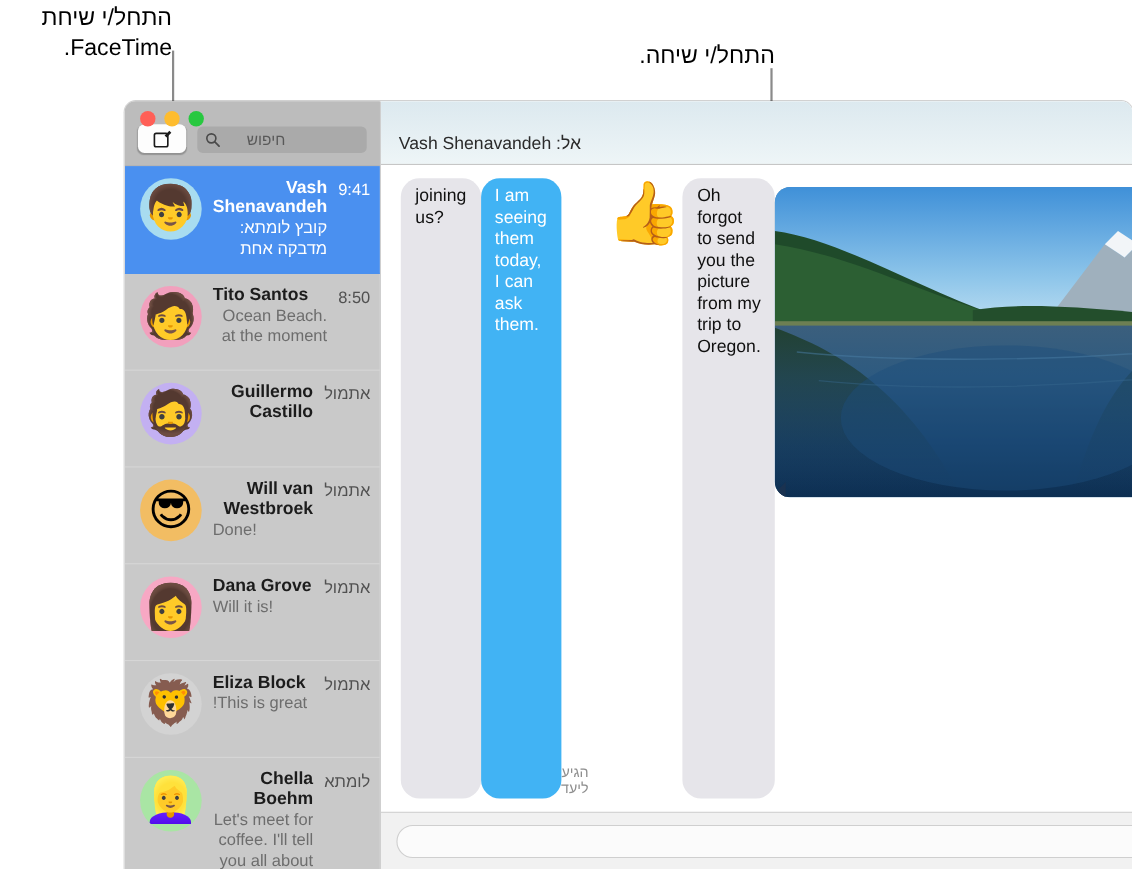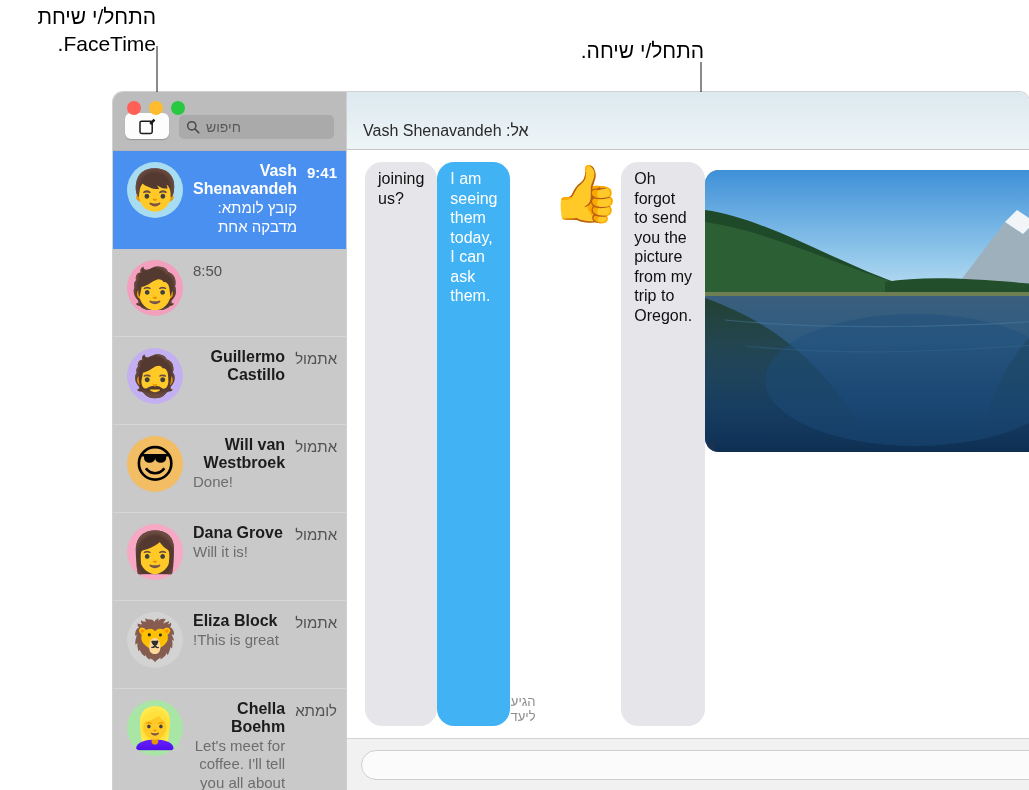--- a/index.html
+++ b/index.html
@@ -86,21 +86,21 @@
 
   .search-field {
     flex: 1;
     height: 24px;
     border-radius: 5px;
     background: #aaaaaa;
     display: flex;
     flex-direction: row-reverse;
     align-items: center;
     padding: 0 7px;
-    gap: 6px;
+    gap: 24px;
   }
   .search-icon { flex: none; width: 14px; height: 14px; }
   .search-placeholder {
     font-size: 14px;
     color: #595959;
     direction: rtl;
   }
 
   .compose-button {
     flex: none;
@@ -171,21 +171,21 @@
   .selected .conv-name,
   .selected .conv-preview { color: #ffffff; }
 
   .conv-time {
     flex: none;
     font-size: 15px;
     color: #515151;
     padding-top: 2px;
     white-space: nowrap;
   }
-  .selected .conv-time { color: #ffffff; font-weight: bold; }
+  .selected .conv-time { color: #ffffff; }
 
   
   .conversation {
     flex: 1;
     display: flex;
     flex-direction: column;
     background: #fff;
     border-left: 1px solid #cfcfcf;
     justify-content: flex-end;
   }
@@ -391,20 +391,24 @@
         <div class="conv-row selected">
           <div class="avatar" style="background: rgb(168, 220, 240);">👦</div>
           <div class="conv-text">
             <div class="conv-name">Vash Shenavandeh</div>
             <div class="conv-preview" style="white-space: pre-line;">קובץ לומתא: מדבקה אחת</div>
           </div>
           <div class="conv-time">9:41</div>
         </div>
         <div class="conv-row">
           <div class="avatar" style="background: rgb(242, 160, 189);">🧑</div>
+          <div class="conv-text">
+            <div class="conv-name">Tito Santos</div>
+            <div class="conv-preview" style="white-space: pre-line;">.Ocean Beach at the moment</div>
+          </div>
           <div class="conv-time">8:50</div>
         </div>
         <div class="conv-row">
           <div class="avatar" style="background: rgb(195, 176, 242);">🧔</div>
           <div class="conv-text">
             <div class="conv-name">Guillermo Castillo</div>
           </div>
           <div class="conv-time">אתמול</div>
         </div>
         <div class="conv-row">

